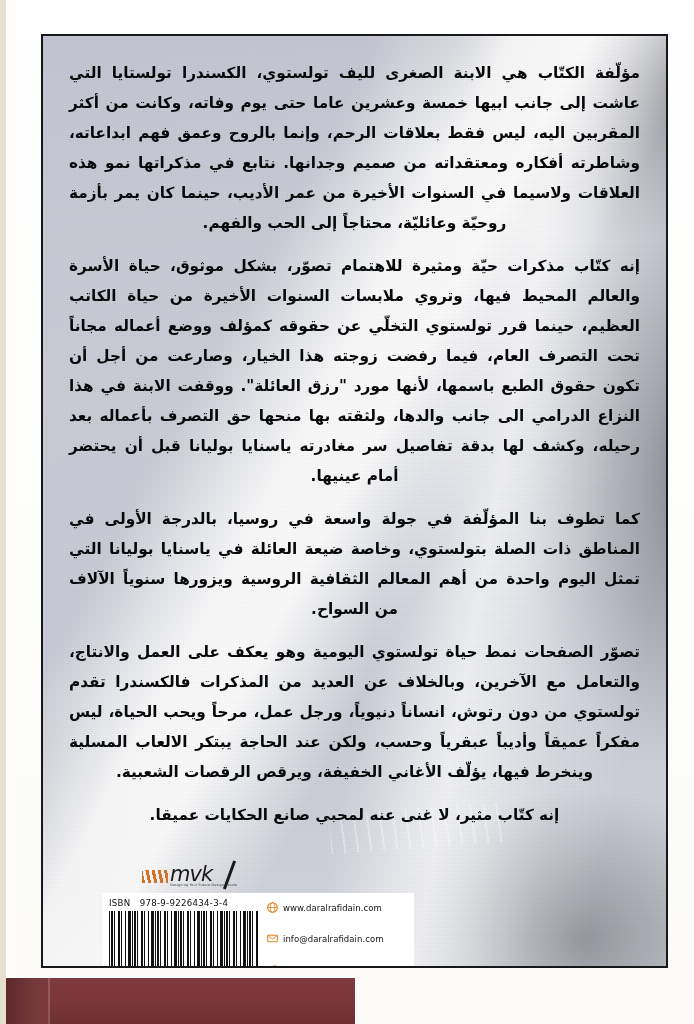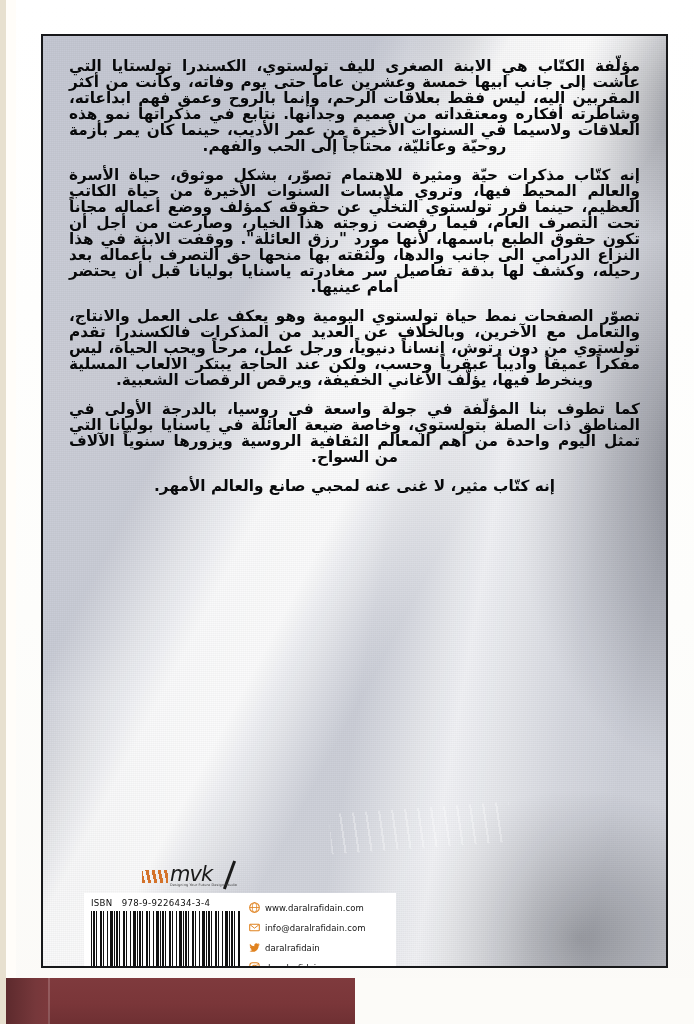--- a/index.html
+++ b/index.html
@@ -80,21 +80,21 @@
 
   
   #blurb {
     position:absolute;
     left:26px; top:22px; right:26px;
     direction:rtl; text-align:justify;
     text-align-last:center;
     color:#08090b;
     font-family:"DejaVu Sans","Liberation Sans",sans-serif;
     font-size:15.3px;
-    line-height:16px;
+    line-height:30px;
     font-weight:700;
     letter-spacing:0;
     text-shadow:0 0 1px rgba(255,255,255,.35);
   }
   #blurb p { margin-bottom:13px; text-align:justify; }
   #blurb p.closing { text-align:center; margin-top:2px; }
 
   
   #designer-logo {
     position:absolute;
@@ -120,21 +120,21 @@
   .logo-tag {
     position:absolute; left:28px; top:21px;
     font-size:3.4px; color:#3a3a3a; direction:ltr;
     letter-spacing:.15px; white-space:nowrap;
     font-family:"DejaVu Sans","Liberation Sans",sans-serif;
   }
 
   
   #isbn-block {
     position:absolute;
-    left:41px; top:857px;
+    left:59px; top:857px;
     width:312px; height:98px;
     background:#ffffff;
     display:flex;
     direction:ltr;
   }
   #barcode-pane { width:160px; padding:5px 0 0 7px; position:relative; }
   .isbn-text {
     font-family:"DejaVu Sans","Liberation Sans",sans-serif;
     font-size:8.6px; color:#0d0d0d; letter-spacing:.3px;
     white-space:nowrap; direction:ltr;
@@ -144,21 +144,21 @@
     width:150px; height:58px;
     background-image:repeating-linear-gradient(90deg,
       #111 0 1px, #fff 1px 2px, #111 2px 4px, #fff 4px 5px,
       #111 5px 6px, #fff 6px 9px, #111 9px 11px, #fff 11px 12px,
       #111 12px 13px, #fff 13px 16px, #111 16px 17px, #fff 17px 19px,
       #111 19px 22px, #fff 22px 23px);
   }
 
   #contact-pane {
     flex:1; padding:9px 0 0 5px;
-    display:flex; flex-direction:column; gap:9px;
+    display:flex; flex-direction:column; gap:20px;
   }
   .contact-row {
     display:flex; align-items:center; gap:5px;
     direction:ltr;
   }
   .c-icon {
     width:11px; height:11px; flex:0 0 11px;
     display:flex; align-items:center; justify-content:center;
     color:#e0821f;
   }
@@ -203,23 +203,23 @@
   <div class="sheet"></div>
 
   <div id="cover-frame">
     <div class="photo-layer"></div>
     <div class="grain"></div>
     <div class="scratches"></div>
 
     <div id="blurb">
       <p>مؤلّفة الكتّاب هي الابنة الصغرى لليف تولستوي، الكسندرا تولستايا التي عاشت إلى جانب ابيها خمسة وعشرين عاما حتى يوم وفاته، وكانت من أكثر المقربين اليه، ليس فقط بعلاقات الرحم، وإنما بالروح وعمق فهم ابداعاته، وشاطرته أفكاره ومعتقداته من صميم وجدانها. نتابع في مذكراتها نمو هذه العلاقات ولاسيما في السنوات الأخيرة من عمر الأديب، حينما كان يمر بأزمة روحيّة وعائليّة، محتاجاً إلى الحب والفهم.</p>
       <p>إنه كتّاب مذكرات حيّة ومثيرة للاهتمام تصوّر، بشكل موثوق، حياة الأسرة والعالم المحيط فيها، وتروي ملابسات السنوات الأخيرة من حياة الكاتب العظيم، حينما قرر تولستوي التخلّي عن حقوقه كمؤلف ووضع أعماله مجاناً تحت التصرف العام، فيما رفضت زوجته هذا الخيار، وصارعت من أجل أن تكون حقوق الطبع باسمها، لأنها مورد "رزق العائلة". ووقفت الابنة في هذا النزاع الدرامي الى جانب والدها، ولثقته بها منحها حق التصرف بأعماله بعد رحيله، وكشف لها بدقة تفاصيل سر مغادرته ياسنايا بوليانا قبل أن يحتضر أمام عينيها.</p>
+      <p>كما تطوف بنا المؤلّفة في جولة واسعة في روسيا، بالدرجة الأولى في المناطق ذات الصلة بتولستوي، وخاصة ضيعة العائلة في ياسنايا بوليانا التي تمثل اليوم واحدة من أهم المعالم الثقافية الروسية ويزورها سنوياً الآلاف من السواح.</p>
       <p>تصوّر الصفحات نمط حياة تولستوي اليومية وهو يعكف على العمل والانتاج، والتعامل مع الآخرين، وبالخلاف عن العديد من المذكرات فالكسندرا تقدم تولستوي من دون رتوش، انساناً دنيوياً، ورجل عمل، مرحاً ويحب الحياة، ليس مفكراً عميقاً وأديباً عبقرياً وحسب، ولكن عند الحاجة يبتكر الالعاب المسلية وينخرط فيها، يؤلّف الأغاني الخفيفة، ويرقص الرقصات الشعبية.</p>
-      <p>كما تطوف بنا المؤلّفة في جولة واسعة في روسيا، بالدرجة الأولى في المناطق ذات الصلة بتولستوي، وخاصة ضيعة العائلة في ياسنايا بوليانا التي تمثل اليوم واحدة من أهم المعالم الثقافية الروسية ويزورها سنوياً الآلاف من السواح.</p>
-      <p class="closing">إنه كتّاب مثير، لا غنى عنه لمحبي صانع والعالم الأمهر.</p>
+      <p class="closing">إنه كتّاب مثير، لا غنى عنه لمحبي صانع الحكايات عميقا.</p>
     </div>
 
     <div id="designer-logo">
       <div class="logo-bars"></div>
       <div class="logo-word">mvk</div>
       <div class="logo-slash"></div>
       <div class="logo-tag">Designing Your Future   Design Studio</div>
     </div>
 
     <div id="isbn-block">

